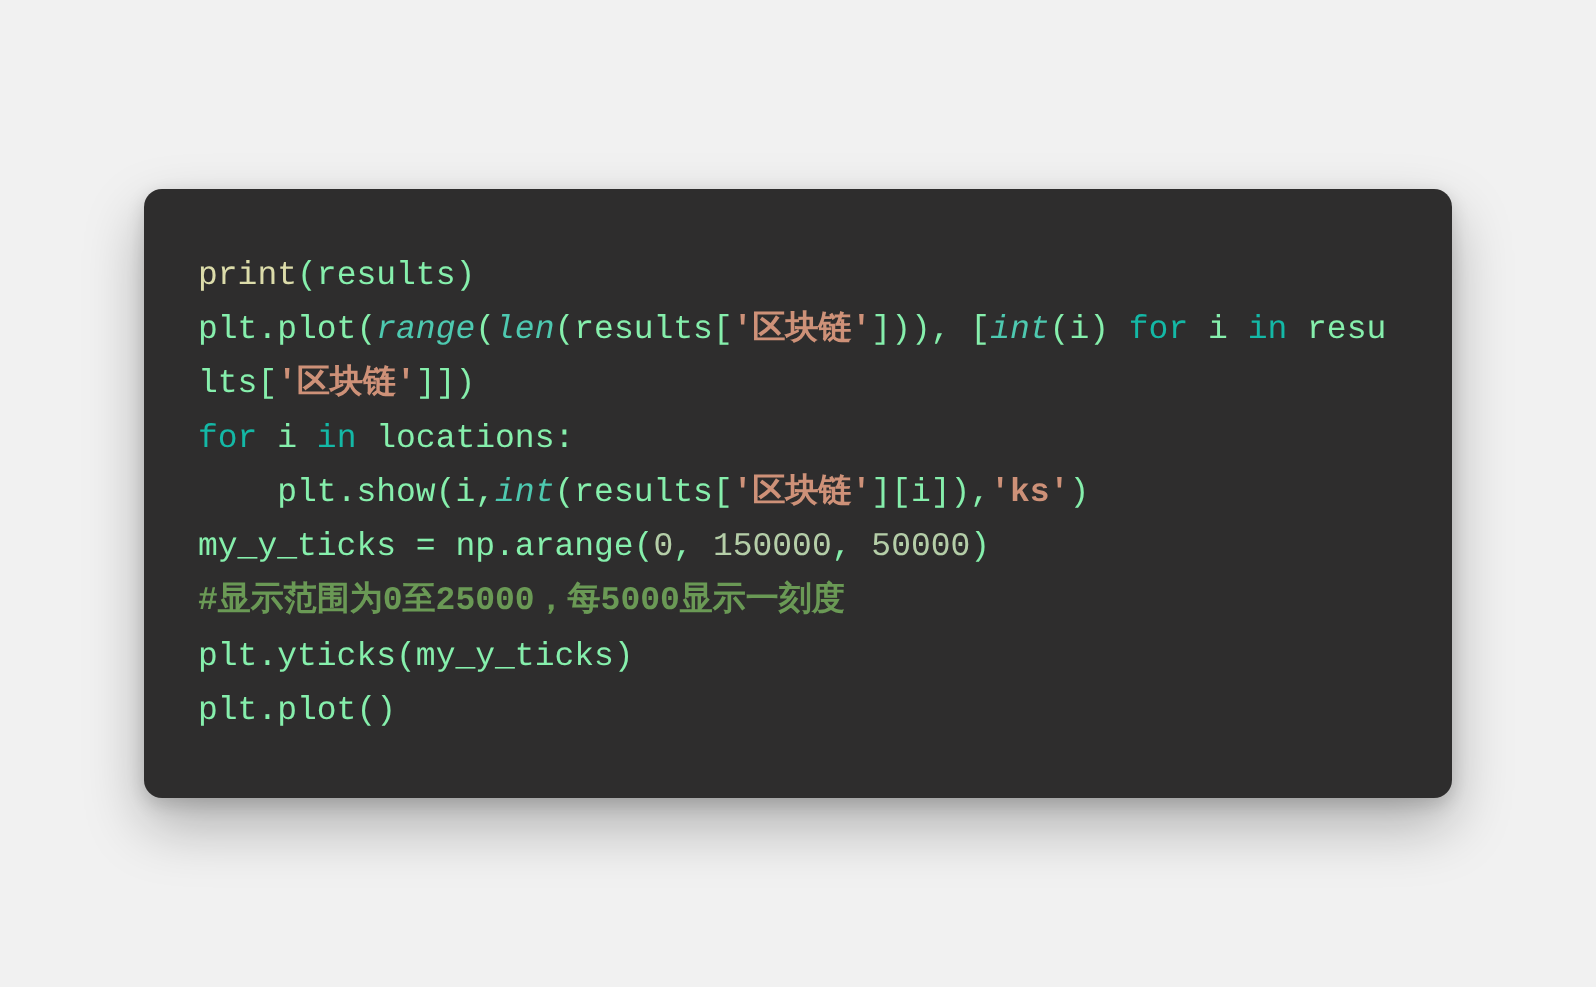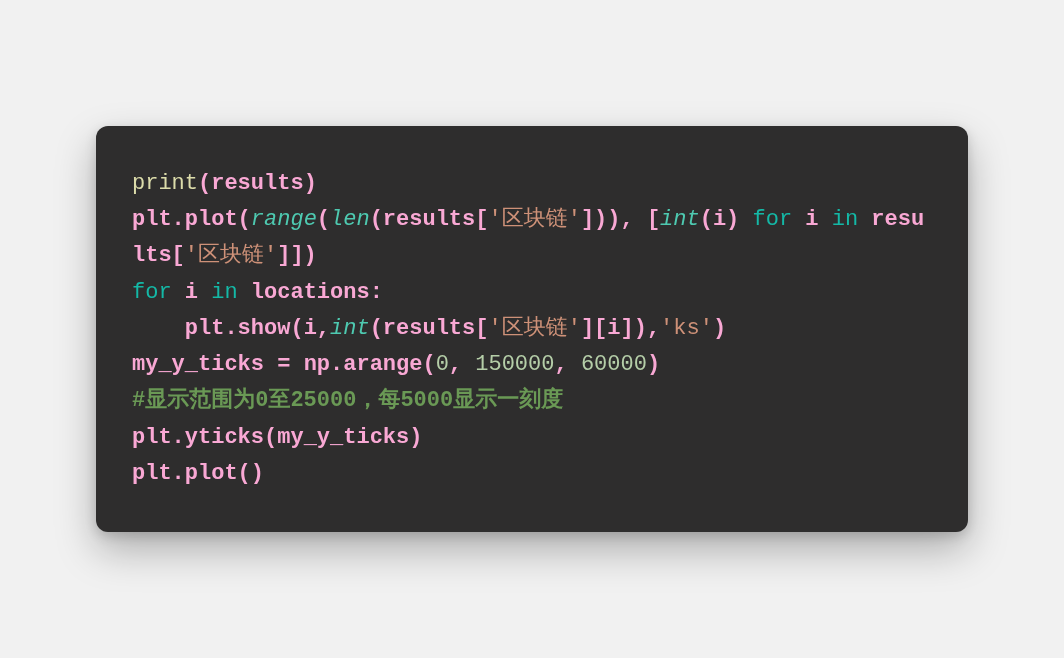--- a/index.html
+++ b/index.html
@@ -24,32 +24,32 @@
       box-shadow: 0 18px 40px rgba(0,0,0,0.28), 0 4px 12px rgba(0,0,0,0.15);
     }
     .code-content {
       font-size: 22px;
       line-height: 1.65;
       white-space: pre-wrap;
       word-break: break-all;
       color: #d4d4d4;
     }
     .tk-func { color: #dcdcaa; text-align: right; }
-    .tk-plain { color: #f9a8d4; font-weight: bold; }
-    .tk-str { color: #ce9178; }
+    .tk-plain { color: #86efac; }
+    .tk-str { color: #ce9178; font-weight: bold; }
     .tk-builtin { color: #4ec9b0; font-style: italic; }
     .tk-keyword { color: #14b8a6; }
     .tk-num { color: #b5cea8; }
     .tk-comment { color: #6a9955; font-weight: bold; }
   </style>
 </head>
 <body>
 
 <div class="code-block">
 <div class="code-content"><span class="tk-func">print</span><span class="tk-plain">(results)</span>
 <span class="tk-plain">plt.plot(</span><span class="tk-builtin">range</span><span class="tk-plain">(</span><span class="tk-builtin">len</span><span class="tk-plain">(results[</span><span class="tk-str">'区块链'</span><span class="tk-plain">])), [</span><span class="tk-builtin">int</span><span class="tk-plain">(i) </span><span class="tk-keyword">for</span><span class="tk-plain"> i </span><span class="tk-keyword">in</span><span class="tk-plain"> results[</span><span class="tk-str">'区块链'</span><span class="tk-plain">]])</span>
 <span class="tk-keyword">for</span><span class="tk-plain"> i </span><span class="tk-keyword">in</span><span class="tk-plain"> locations:</span>
 <span class="tk-plain">    </span><span class="tk-plain">plt.show(i,</span><span class="tk-builtin">int</span><span class="tk-plain">(results[</span><span class="tk-str">'区块链'</span><span class="tk-plain">][i]),</span><span class="tk-str">'ks'</span><span class="tk-plain">)</span>
-<span class="tk-plain">my_y_ticks = np.arange(</span><span class="tk-num">0</span><span class="tk-plain">, </span><span class="tk-num">150000</span><span class="tk-plain">, </span><span class="tk-num">60000</span><span class="tk-plain">)</span>
+<span class="tk-plain">my_y_ticks = np.arange(</span><span class="tk-num">0</span><span class="tk-plain">, </span><span class="tk-num">150000</span><span class="tk-plain">, </span><span class="tk-num">50000</span><span class="tk-plain">)</span>
 <span class="tk-comment">#显示范围为0至25000，每5000显示一刻度</span>
 <span class="tk-plain">plt.yticks(my_y_ticks)</span>
 <span class="tk-plain">plt.plot()</span></div>
 </div>
 
 </body></html>

